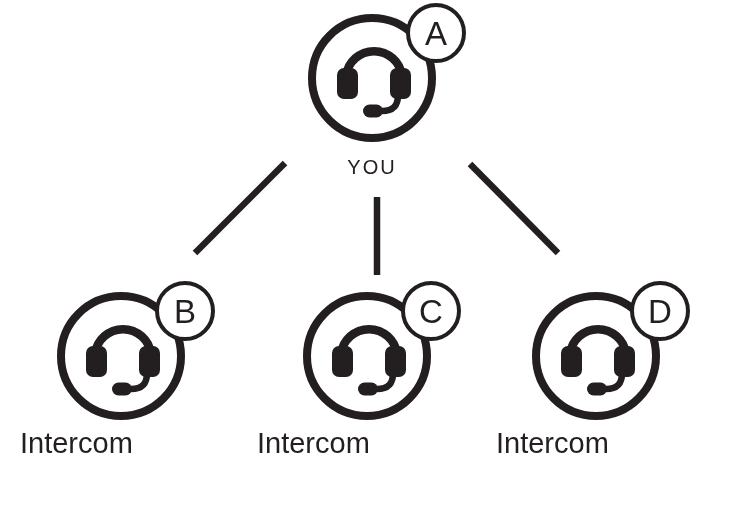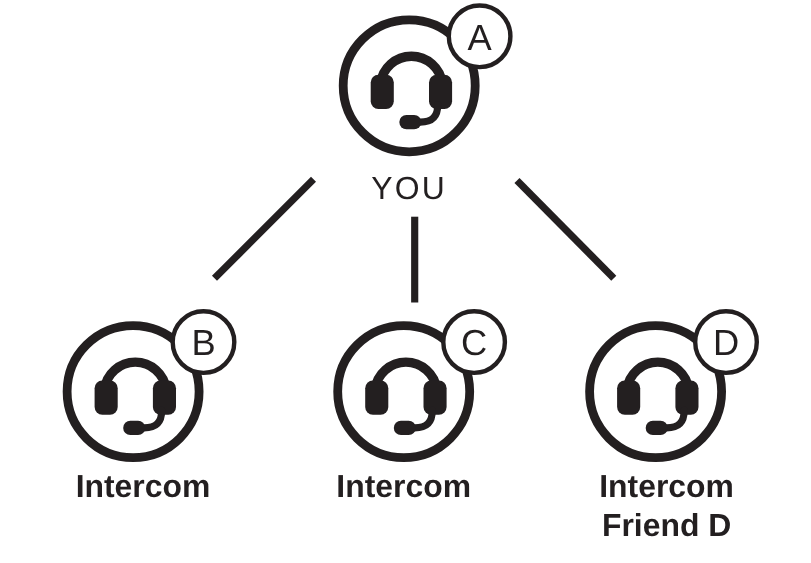--- a/index.html
+++ b/index.html
@@ -29,25 +29,25 @@
   .badge{
     position:absolute;left:90px;top:-19px;   
     width:60px;height:60px;box-sizing:border-box;
     border:4px solid var(--ink);border-radius:50%;
     background:var(--badge-fill);
     display:flex;align-items:center;justify-content:center;
     font-size:33px;font-weight:400;line-height:1;
   }
   .root-label{
     position:absolute;left:288px;top:156px;width:168px;
-    text-align:center;font-size:29px;font-weight:400;letter-spacing:2px;
+    text-align:center;font-size:20px;font-weight:400;letter-spacing:2px;
   }
   .child-label{
     position:absolute;width:220px;top:426px;
-    text-align:center;font-size:29px;font-weight:700;line-height:35px;
+    text-align:left;font-size:29px;font-weight:400;line-height:35px;
   }
   .child-label-b{left:20px;}
   .child-label-c{left:257px;}
   .child-label-d{left:496px;}
 </style>
 </head>
 <body>
 
 <div class="stage" style="--ink: #231f20; --bg: #ffffff; --badge-fill: #ffffff;">
 
@@ -106,16 +106,15 @@
   <div class="node" style="left:532px;top:292px;">
     <svg class="headset" viewBox="0 0 112 112">
       <use href="#headset-symbol"></use>
     </svg>
     <div class="badge">
       <span>D</span>
     </div>
   </div>
   <div class="child-label child-label-d">
     <div>Intercom</div>
-    <div>Friend D</div>
   </div>
 
 </div>
 
 </body></html>

